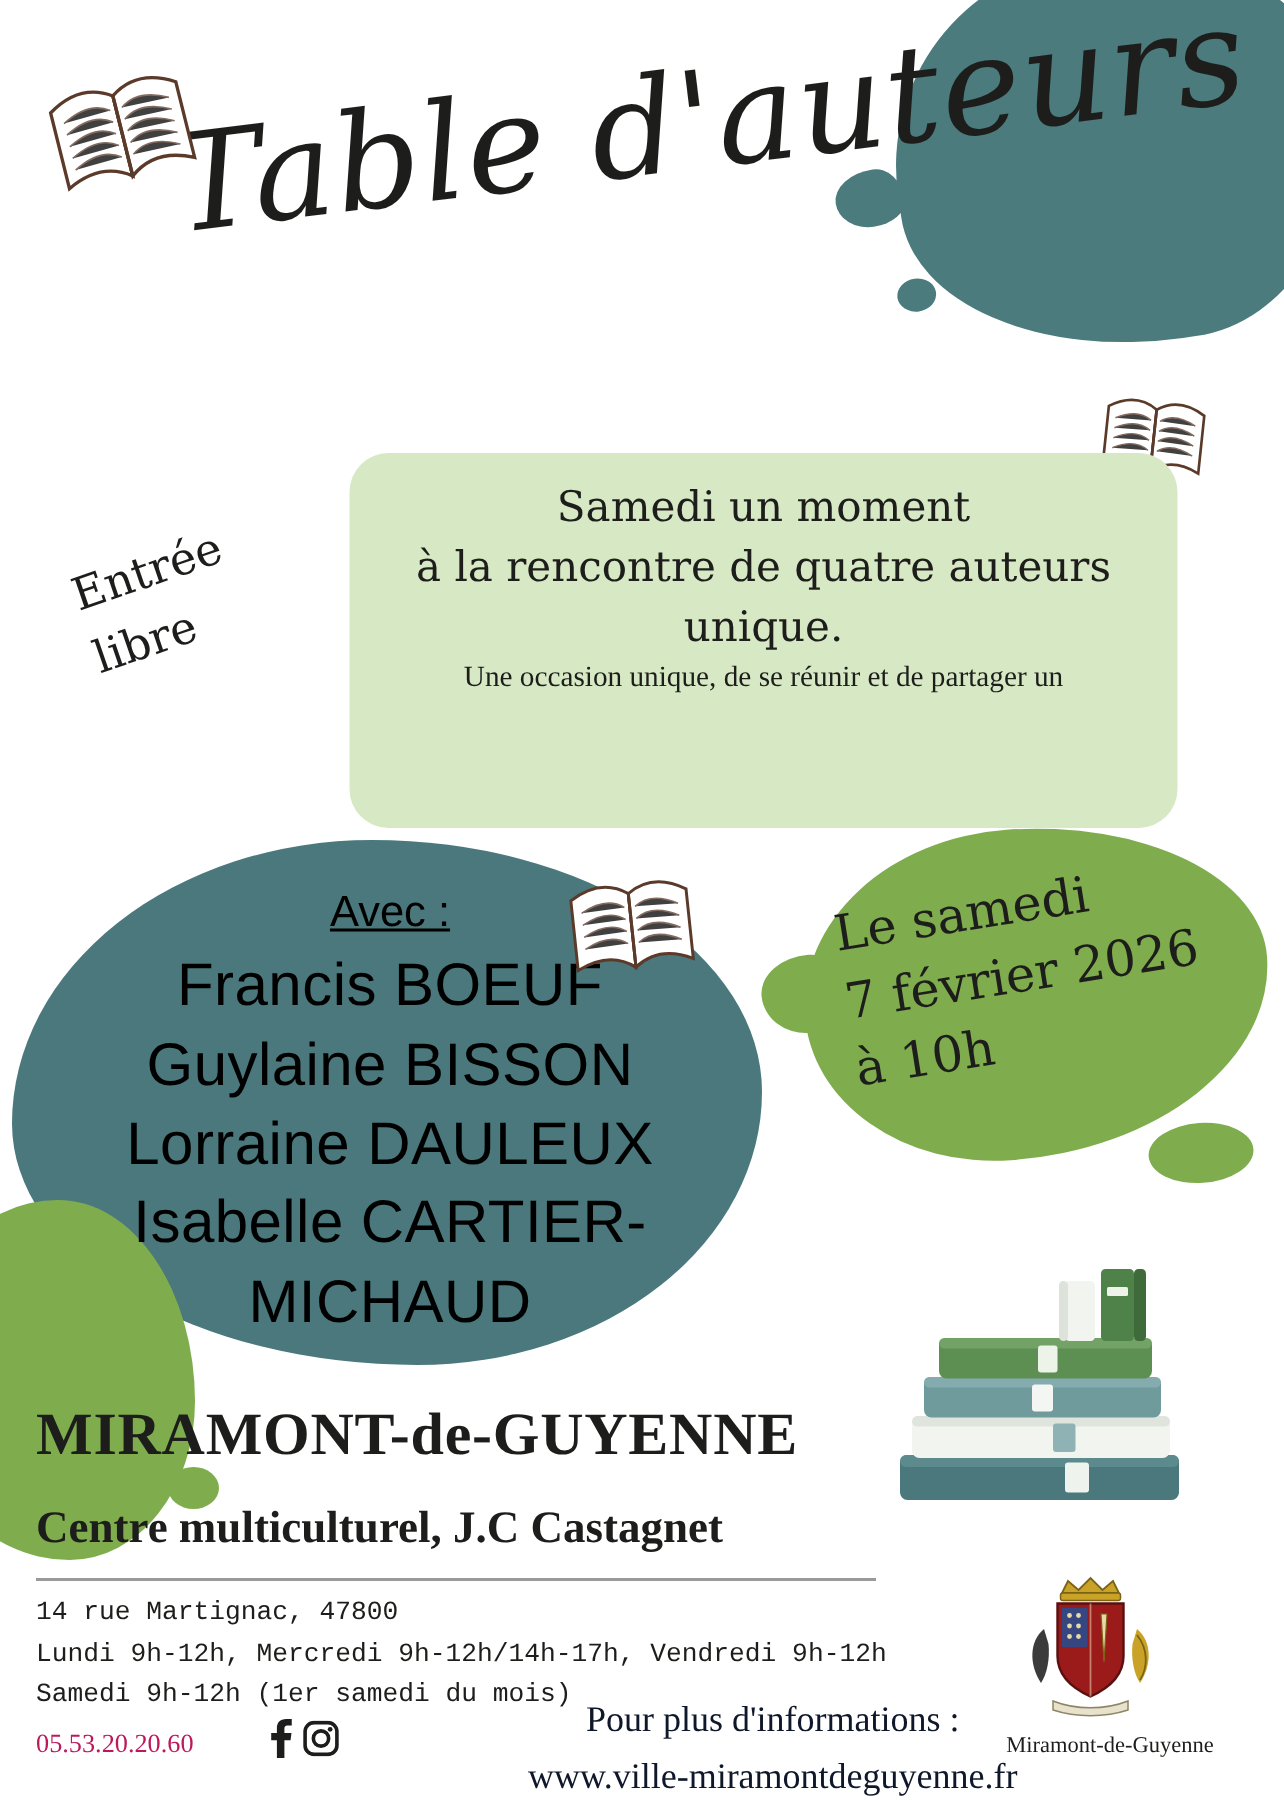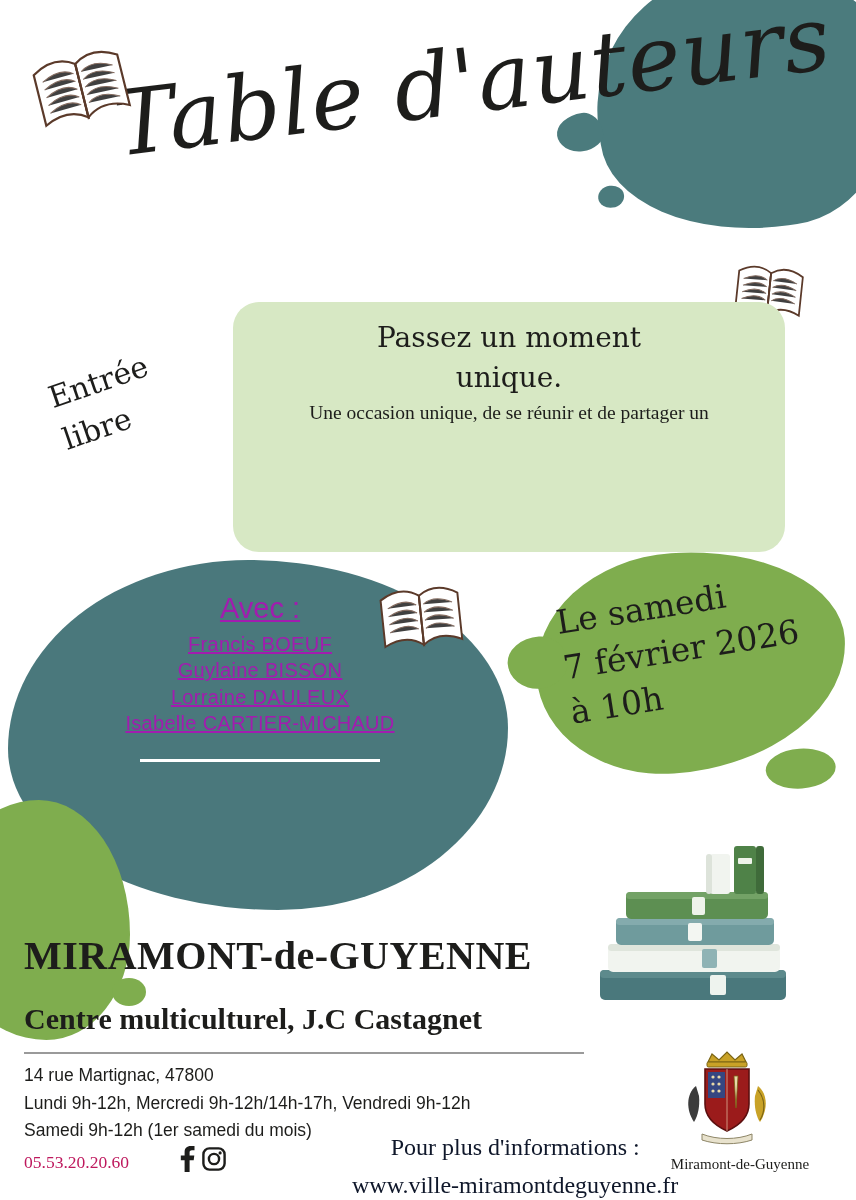--- a/index.html
+++ b/index.html
@@ -158,33 +158,32 @@
     text-align: center;
     color: #1d1d1b;
   }
 
   
   .authors {
     position: absolute;
     left: 20px; top: 592px;
     width: 480px;
     text-align: center;
-    color: #a21caf;
+    color: #000000;
     font-family: "Liberation Sans", sans-serif;
   }
   .authors .avec {
     font-size: 29px;
     margin-bottom: 6px;
   }
   .authors .avec u { text-decoration: underline; }
   .authors .name {
-    font-size: 20px;
+    font-size: 40px;
     line-height: 1.32;
     letter-spacing: .3px;
-    text-decoration: underline;
   }
   .authors .rule {
     margin: 22px auto 0 auto;
     width: 240px; height: 3px;
     background: #ffffff;
   }
 
   
   .date-block {
     position: absolute;
@@ -218,21 +217,21 @@
   }
   .addr-rule {
     position: absolute;
     left: 24px; top: 1052px;
     width: 560px; height: 1.5px;
     background: #9a9a9a;
   }
   .addr {
     position: absolute;
     left: 24px; top: 1062px;
-    font-family: Liberation Sans, sans-serif;
+    font-family: Liberation Mono, monospace;
     font-size: 17.5px;
     line-height: 1.58;
     color: #1d1d1b;
   }
   .phone {
     position: absolute;
     left: 24px; top: 1152px;
     font-family: "Liberation Serif", serif;
     font-size: 17.5px;
     color: #be185d;
@@ -326,21 +325,22 @@
     </g>
   </svg>
 </div>
 
 <div class="entree">
   <span>Entrée libre</span>
 </div>
 
 <div class="green-card">
   <div class="lead">
-    <div>Passez un moment</div>
+    <div>Samedi un moment</div>
+    <div>à la rencontre de quatre auteurs</div>
     <div>unique.</div>
   </div>
   <div class="sub">
     <div>Une occasion unique, de se réunir et de partager un</div>
   </div>
 </div>
 
 <div class="authors">
   <div class="avec">
     <u>Avec :</u>

